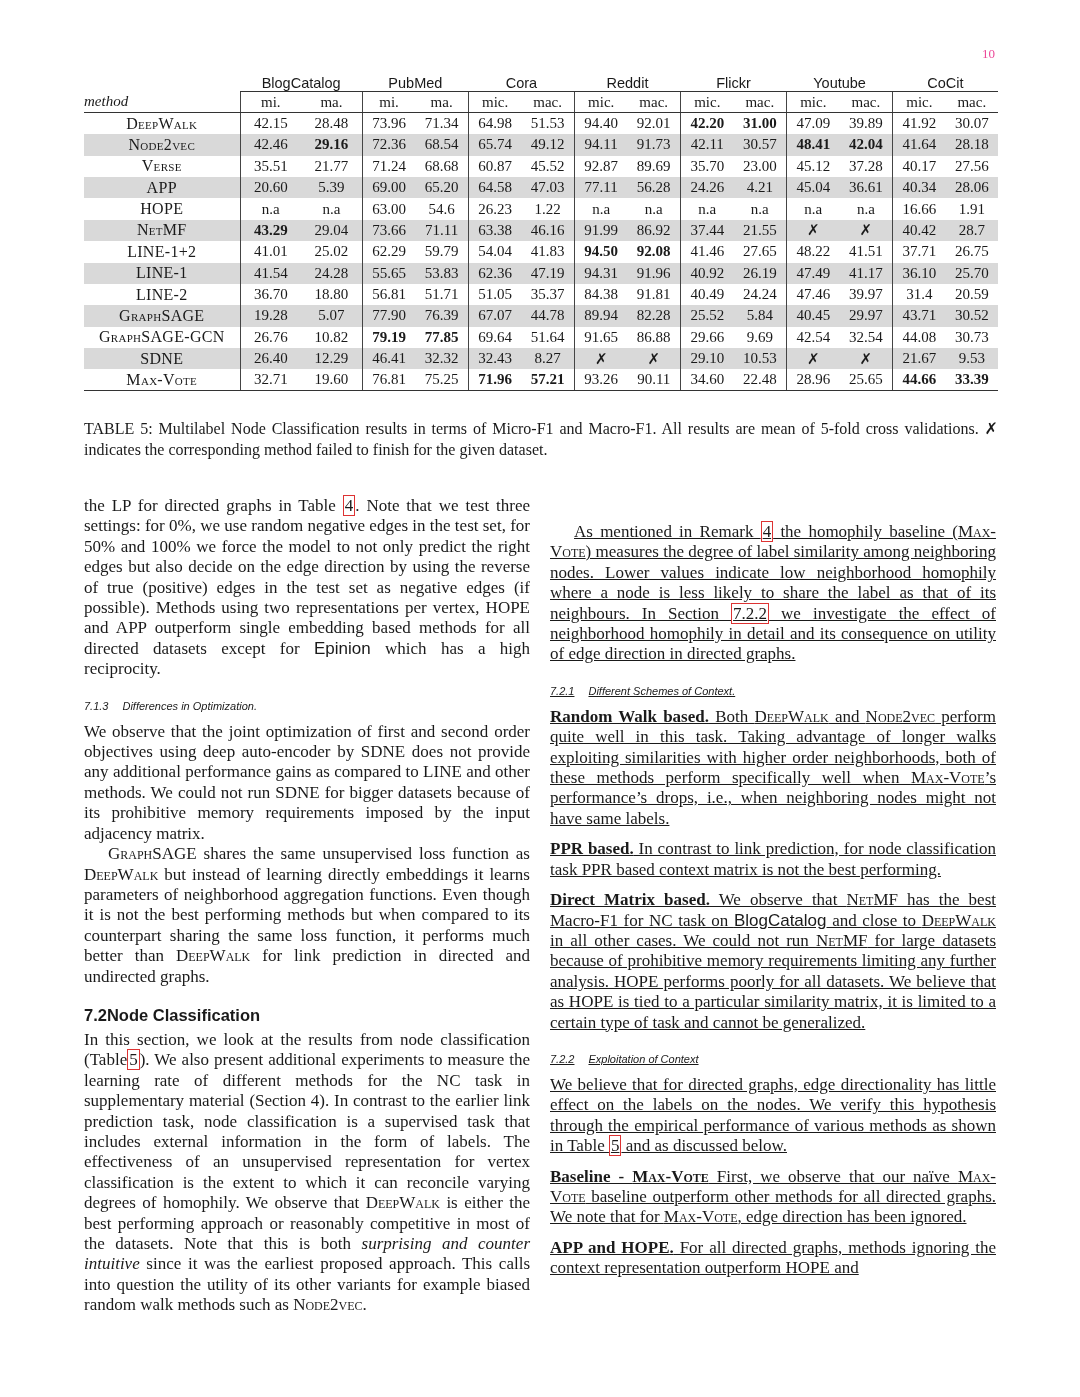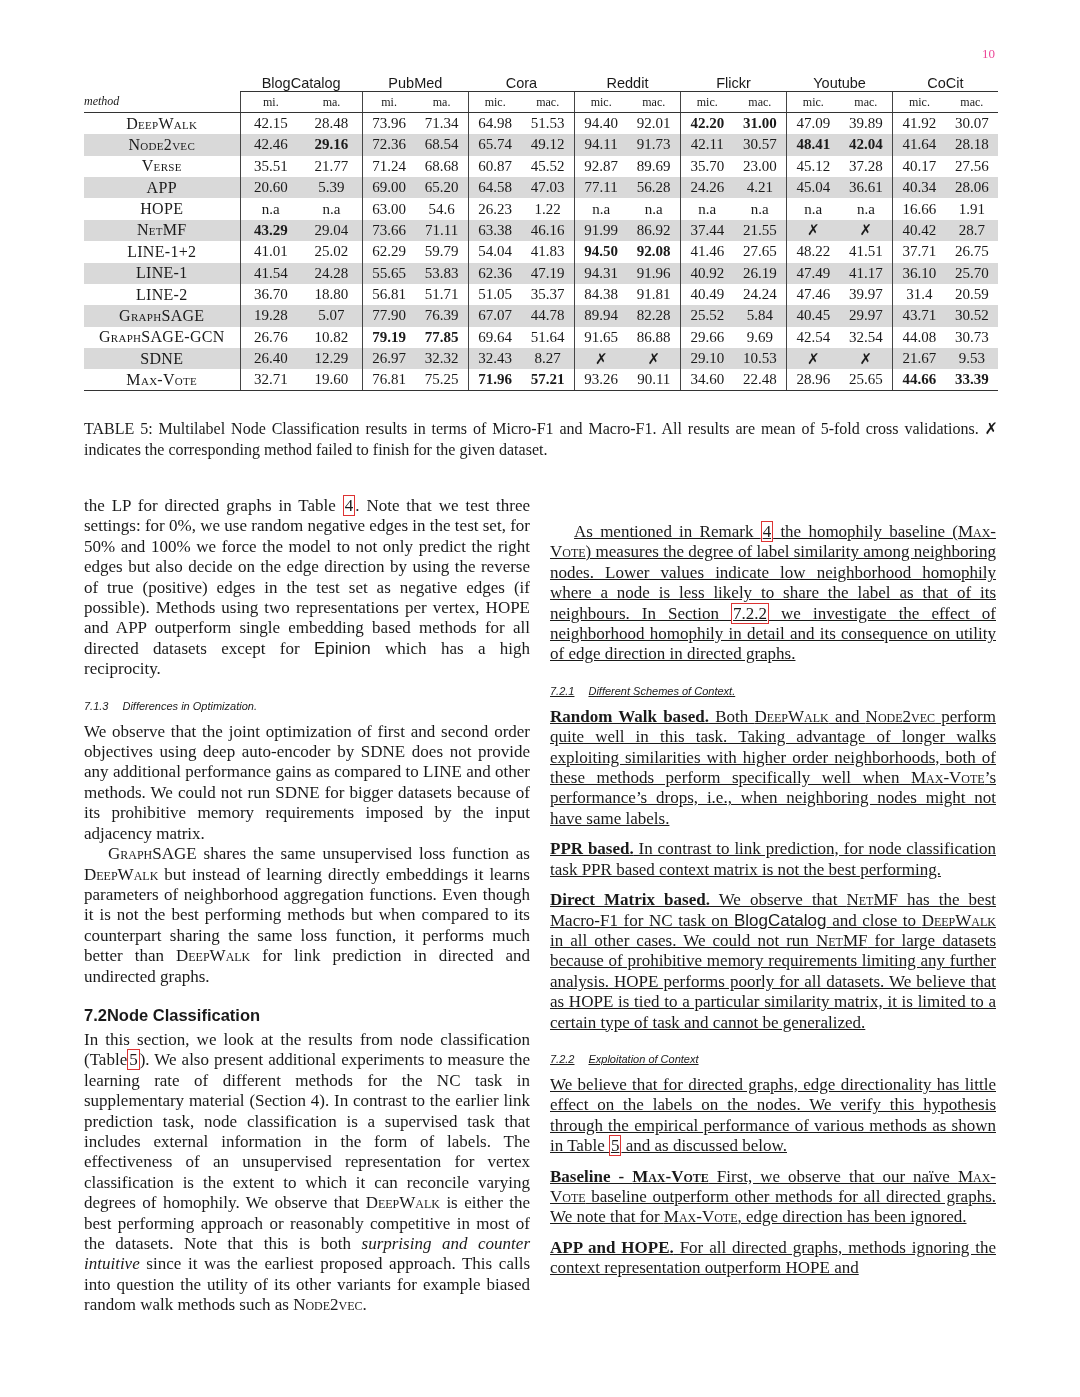--- a/index.html
+++ b/index.html
@@ -19,21 +19,21 @@
   table.results {
     border-collapse: collapse; width: 914px;
     font-family: "Liberation Serif", serif; font-size: 15px;
   }
   table.results td, table.results th { height: 21.4px; padding: 0; text-align: center; white-space: nowrap; }
   .ds-row th {
     font-family: "Liberation Sans", sans-serif; font-weight: normal; font-size: 14.5px;
     height: 22px; vertical-align: bottom; padding-bottom: 2px;
   }
   .ds-row th.ds { border-bottom: 1.2px solid #333; }
-  .sub-row th { font-weight: normal; font-size: 12px; border-bottom: 1.4px solid #333; height: 22px; }
+  .sub-row th { font-weight: normal; font-size: 15px; border-bottom: 1.4px solid #333; height: 22px; }
   .sub-row th.method-hdr { text-align: left; font-style: italic; }
   td.method { text-align: left; padding-left: 2px; font-size: 16px; letter-spacing: 0.3px; }
   .sc { font-variant: small-caps; }
   tr.shade td { background: #d9d9d9; }
   td.vb, th.vb { border-left: 1.3px solid #444; }
   td.b { font-weight: bold; }
   tr.last td { border-bottom: 1.4px solid #333; }
   .caption {
     position: absolute; top: 418px; left: 84px; width: 914px;
     font-family: Liberation Serif, serif; font-size: 16px; line-height: 21px; text-align: justify;
@@ -281,21 +281,21 @@
           <td class="">9.69</td>
           <td class="vb">42.54</td>
           <td class="">32.54</td>
           <td class="vb">44.08</td>
           <td class="">30.73</td>
         </tr>
         <tr class="shade">
           <td class="method">SDNE</td>
           <td class="vb">26.40</td>
           <td class="">12.29</td>
-          <td class="vb">26.97</td>
+          <td class="vb">46.41</td>
           <td class="">32.32</td>
           <td class="vb">32.43</td>
           <td class="">8.27</td>
           <td class="vb">✗</td>
           <td class="">✗</td>
           <td class="vb">29.10</td>
           <td class="">10.53</td>
           <td class="vb">✗</td>
           <td class="">✗</td>
           <td class="vb">21.67</td>

